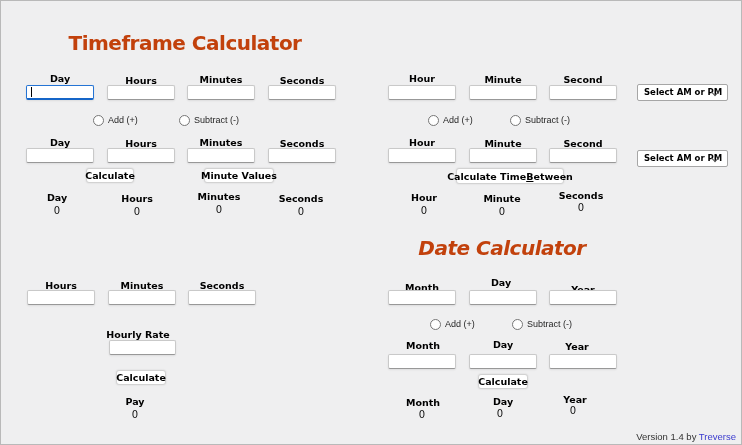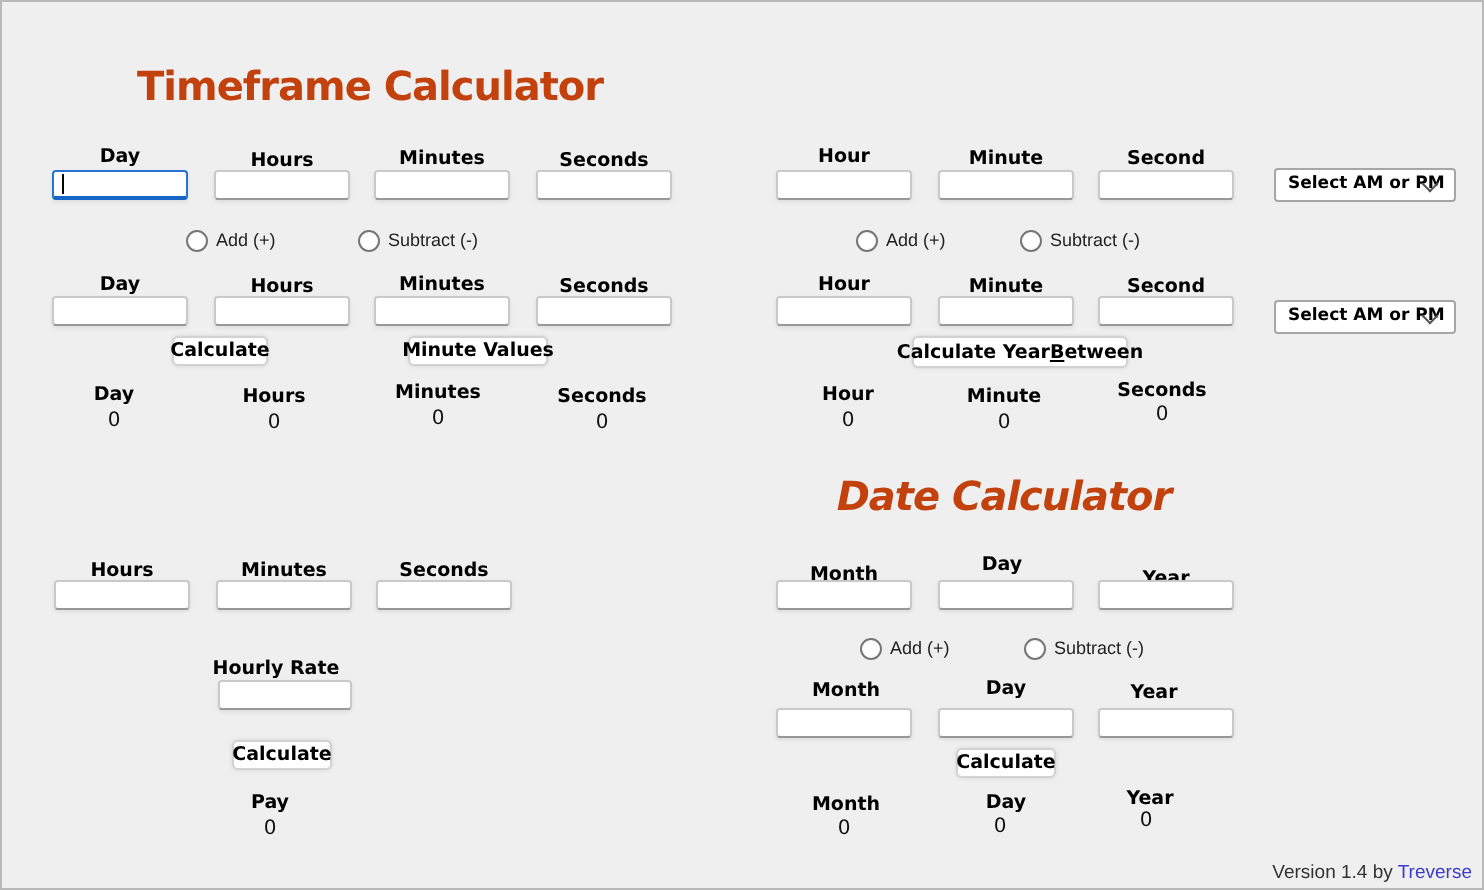--- a/index.html
+++ b/index.html
@@ -127,21 +127,21 @@
   <input class="tbox" style="left: 387px; top: 147px;">
   <input class="tbox" style="left: 468px; top: 147px;">
   <input class="tbox" style="left: 548px; top: 147px;">
 
   <div class="dd" style="left:636px; top:149px;">
     <span>Select AM or PM</span>
     <span class="chev"></span>
   </div>
 
   <div class="btn" style="left:455px; top:167px; width:108px; height:16px;">
-    <span>Calculate Year </span>
+    <span>Calculate Time </span>
       <span class="mnemonic">B</span>
       <span>etween</span>
   </div>
 
   <div class="col-label" style="left:383px; top:191px;">Hour</div>
   <div class="col-label" style="left:461px; top:192px;">Minute</div>
   <div class="col-label" style="left:540px; top:189px;">Seconds</div>
 
   <div class="result-val" style="left:383px; top:204px;">0</div>
   <div class="result-val" style="left:461px; top:205px;">0</div>

